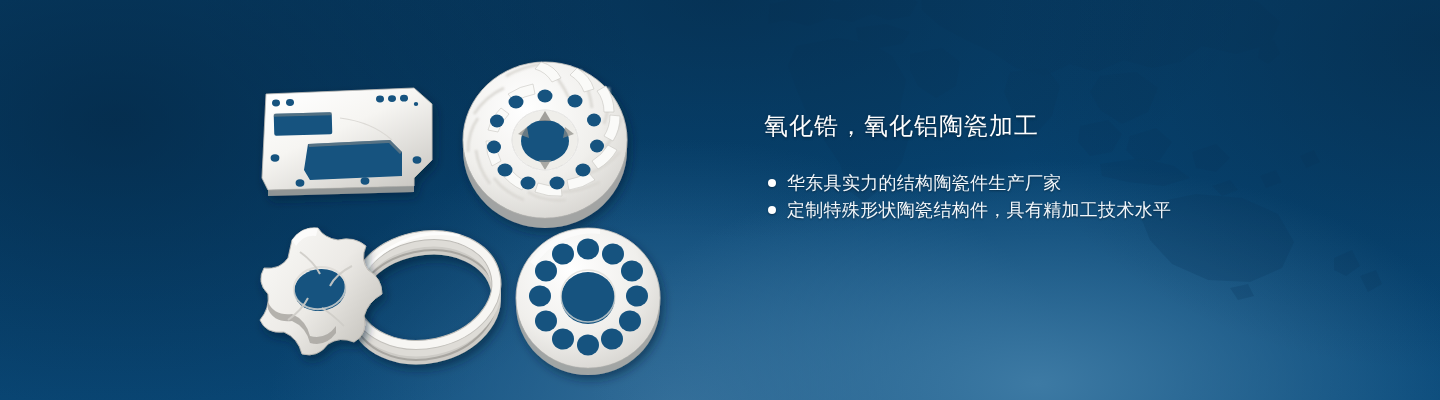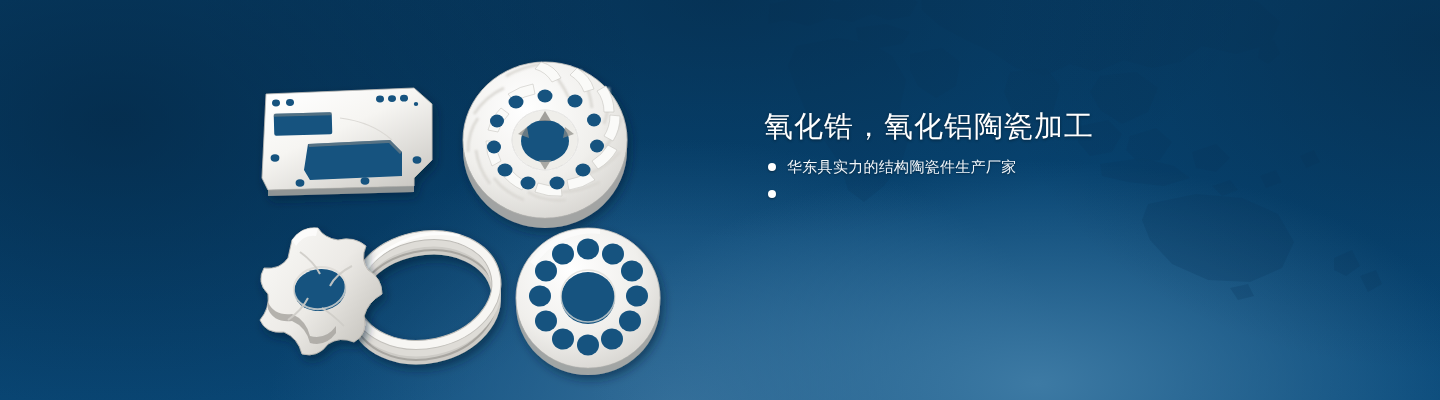--- a/index.html
+++ b/index.html
@@ -36,42 +36,42 @@
   
   .products{position:absolute;left:0;top:0;width:720px;height:400px;}
   .products svg{width:100%;height:100%;display:block;}
 
   
   .copy{
     position:absolute;left:764px;top:106px;width:620px;
   }
   .headline{
     color:#ffffff;
-    font-size:29px;
+    font-size:24px;
     line-height:40px;
     letter-spacing:1px;
     font-weight:400;
-    margin:0 0 10px 0;
+    margin:0 0 26px 0;
     text-shadow:0 1px 3px rgba(0,0,0,.45);
     white-space:nowrap;
   }
   .bullets{list-style:none;margin:0;padding:0;}
   .bullet{
     display:flex;align-items:center;
     height:22px;margin-bottom:5px;
   }
   .dot{
     width:8px;height:8px;border-radius:50%;
     background:#ffffff;
     flex:0 0 auto;margin-right:11px;margin-left:4px;
     box-shadow:0 1px 2px rgba(0,0,0,.35);
   }
   .bullet-text{
     color:#f2f7fb;
-    font-size:15px;
+    font-size:18px;
     line-height:22px;
     letter-spacing:.3px;
     white-space:nowrap;
     text-shadow:0 1px 2px rgba(0,0,0,.40);
   }
 </style>
 </head>
 <body>
 
 <div class="banner">
@@ -318,17 +318,18 @@
 
   <div class="copy">
     <h1 class="headline">氧化锆，氧化铝陶瓷加工</h1>
     <ul class="bullets">
       <li class="bullet">
         <span class="dot"></span>
         <span class="bullet-text">华东具实力的结构陶瓷件生产厂家</span>
       </li>
       <li class="bullet">
         <span class="dot"></span>
+        <span class="bullet-text">定制特殊形状陶瓷结构件，具有精加工技术水平</span>
       </li>
     </ul>
   </div>
 
 </div>
 
 </body></html>

